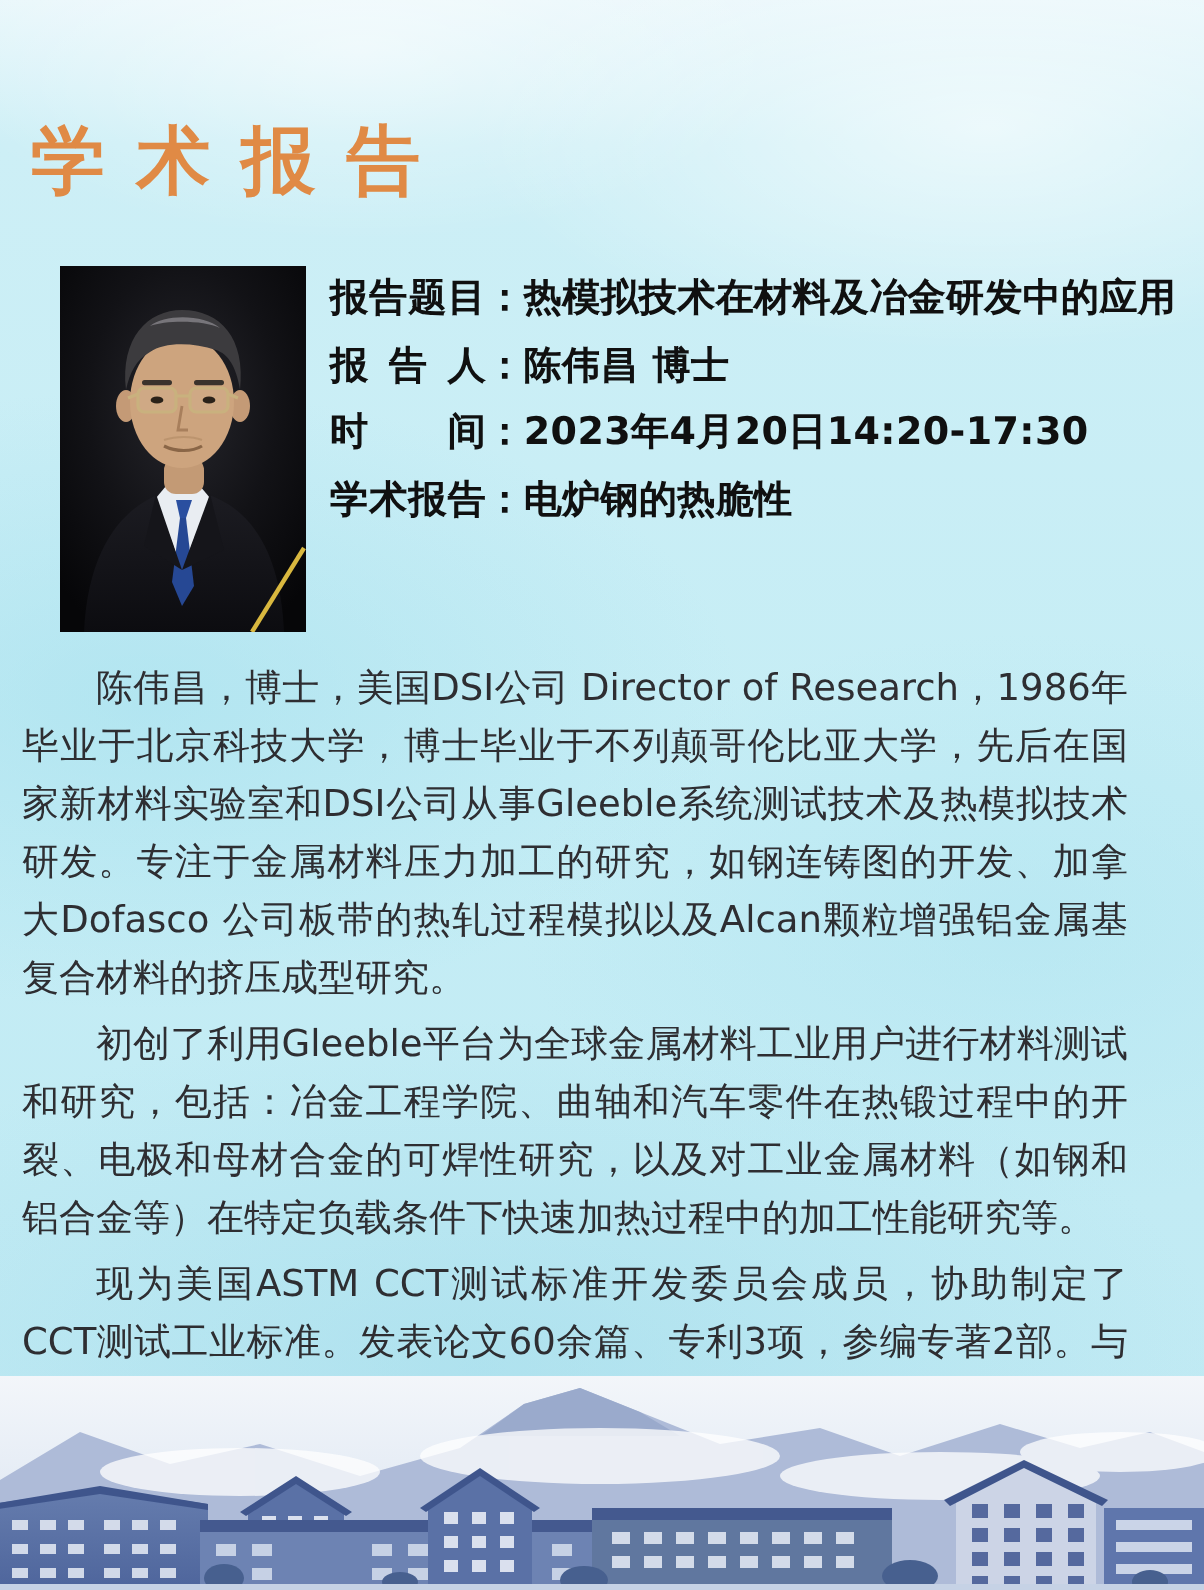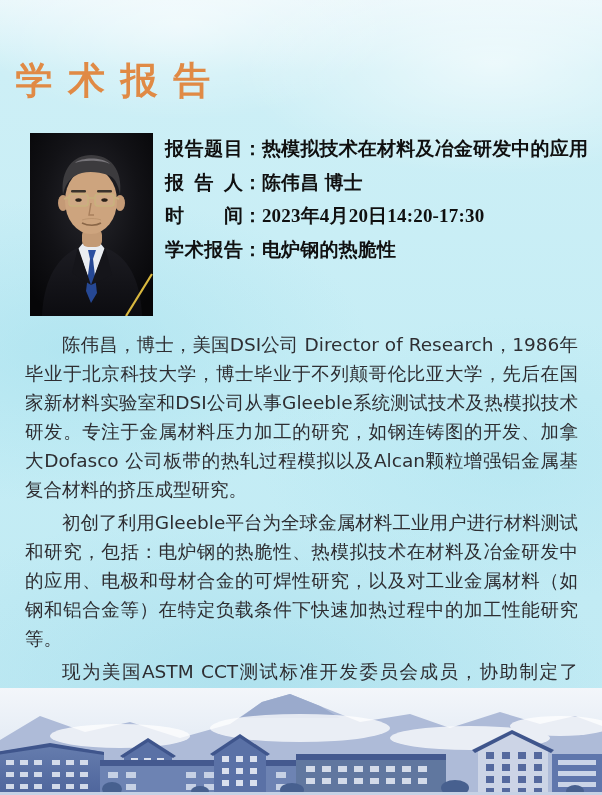--- a/index.html
+++ b/index.html
@@ -30,39 +30,38 @@
   .photo{
     flex:0 0 auto;
     width:123px;height:183px;
     background:#0a0a0d;
     display:block;
   }
   .info{
     margin-left:12px;
     padding-top:5px;
     flex:1 1 auto;
-    font-family:Liberation Serif, serif;
   }
   .info-row{
     margin-bottom:11.5px;
     font-size:19px;font-weight:bold;color:#101010;
     line-height:22px;
     white-space:nowrap;
   }
   .info-label{
     display:inline-block;
     width:4.1em;
     text-align:justify;
     text-align-last:justify;
     vertical-align:top;
   }
   .info-sep{display:inline-block;vertical-align:top;}
   .info-value{display:inline-block;vertical-align:top;letter-spacing:0.01em;}
   .bio{
-    position:absolute;top:330px;left:25px;width:553px;
+    position:absolute;top:330px;left:11px;width:553px;
     color:#2e2e32;
     font-size:18.5px;line-height:29px;
     text-align:justify;
   }
   .bio p{
     margin:0 0 4px 0;
     text-indent:2em;
   }
   .campus{
     position:absolute;left:0;bottom:0;width:602px;height:107px;
@@ -144,21 +143,21 @@
         <span class="info-label">时间</span><span class="info-sep">：</span><span class="info-value">2023年4月20日14:20-17:30</span>
       </div>
       <div class="info-row">
         <span class="info-label">学术报告</span><span class="info-sep">：</span><span class="info-value">电炉钢的热脆性</span>
       </div>
     </div>
   </div>
 
   <div class="bio">
     <p>陈伟昌，博士，美国DSI公司 Director of Research，1986年毕业于北京科技大学，博士毕业于不列颠哥伦比亚大学，先后在国家新材料实验室和DSI公司从事Gleeble系统测试技术及热模拟技术研发。专注于金属材料压力加工的研究，如钢连铸图的开发、加拿大Dofasco 公司板带的热轧过程模拟以及Alcan颗粒增强铝金属基复合材料的挤压成型研究。</p>
-    <p>初创了利用Gleeble平台为全球金属材料工业用户进行材料测试和研究，包括：电炉钢的热脆性、热模拟技术在材料及冶金研发中的应用、电极和母材合金的可焊性研究，以及对工业金属材料（如钢和铝合金等）在特定负载条件下快速加热过程中的加工性能研究等。</p>
+    <p>初创了利用Gleeble平台为全球金属材料工业用户进行材料测试和研究，包括：冶金工程学院、曲轴和汽车零件在热锻过程中的开裂、电极和母材合金的可焊性研究，以及对工业金属材料（如钢和铝合金等）在特定负载条件下快速加热过程中的加工性能研究等。</p>
     <p>现为美国ASTM CCT测试标准开发委员会成员，协助制定了CCT测试工业标准。发表论文60余篇、专利3项，参编专著2部。与修订国家标准2项。</p>
   </div>
 
   <svg class="campus" viewBox="0 0 602 107" preserveAspectRatio="none" xmlns="http://www.w3.org/2000/svg">
     <defs>
       <linearGradient id="sky" x1="0" y1="0" x2="0" y2="1">
         <stop offset="0%" stop-color="#f3f6fa"></stop>
         <stop offset="60%" stop-color="#e2eaf4"></stop>
         <stop offset="100%" stop-color="#d4dfee"></stop>
       </linearGradient>

